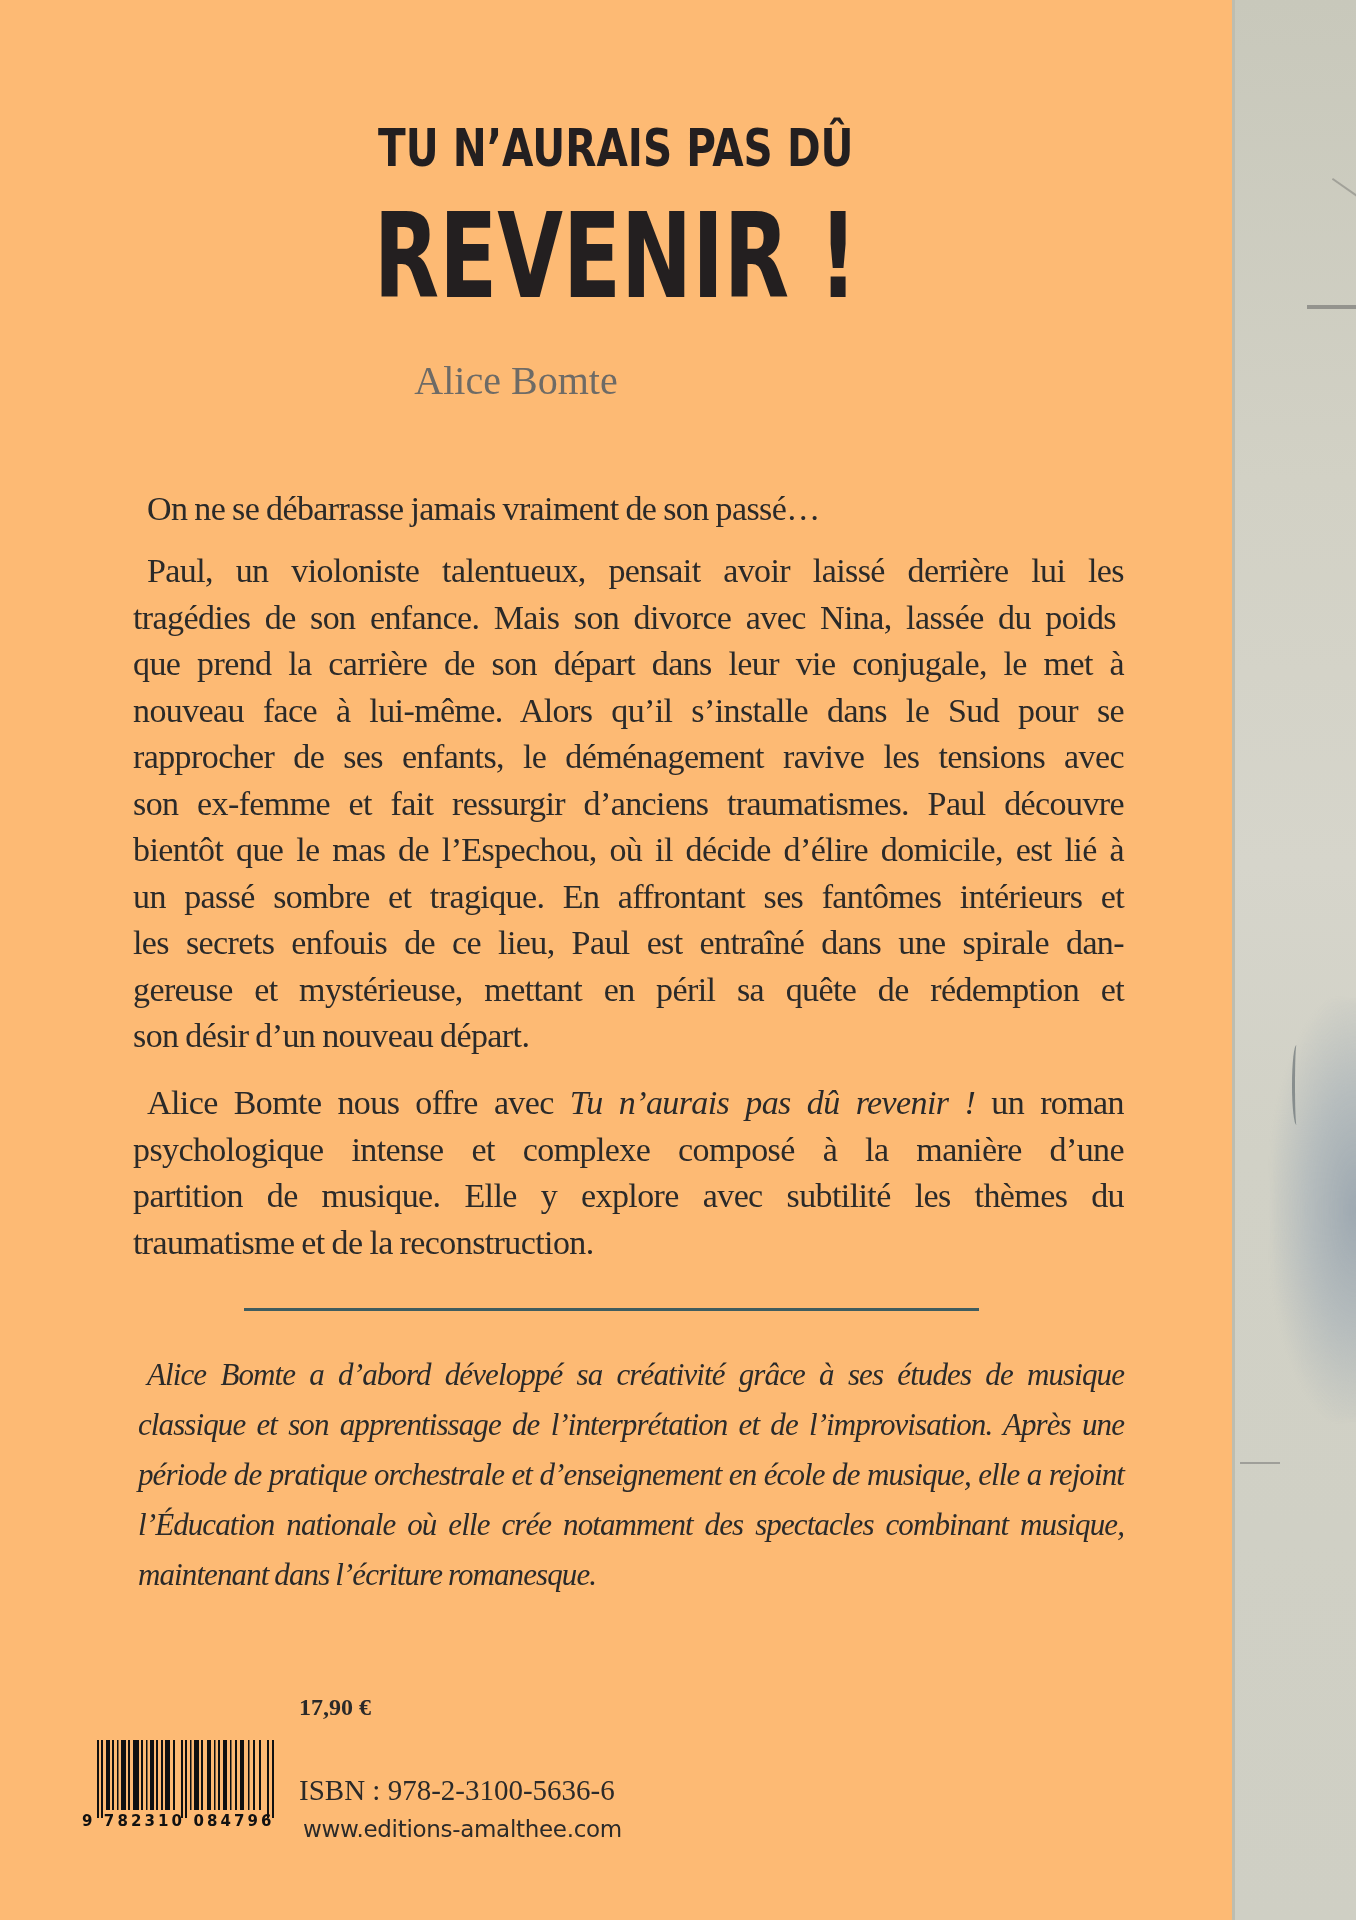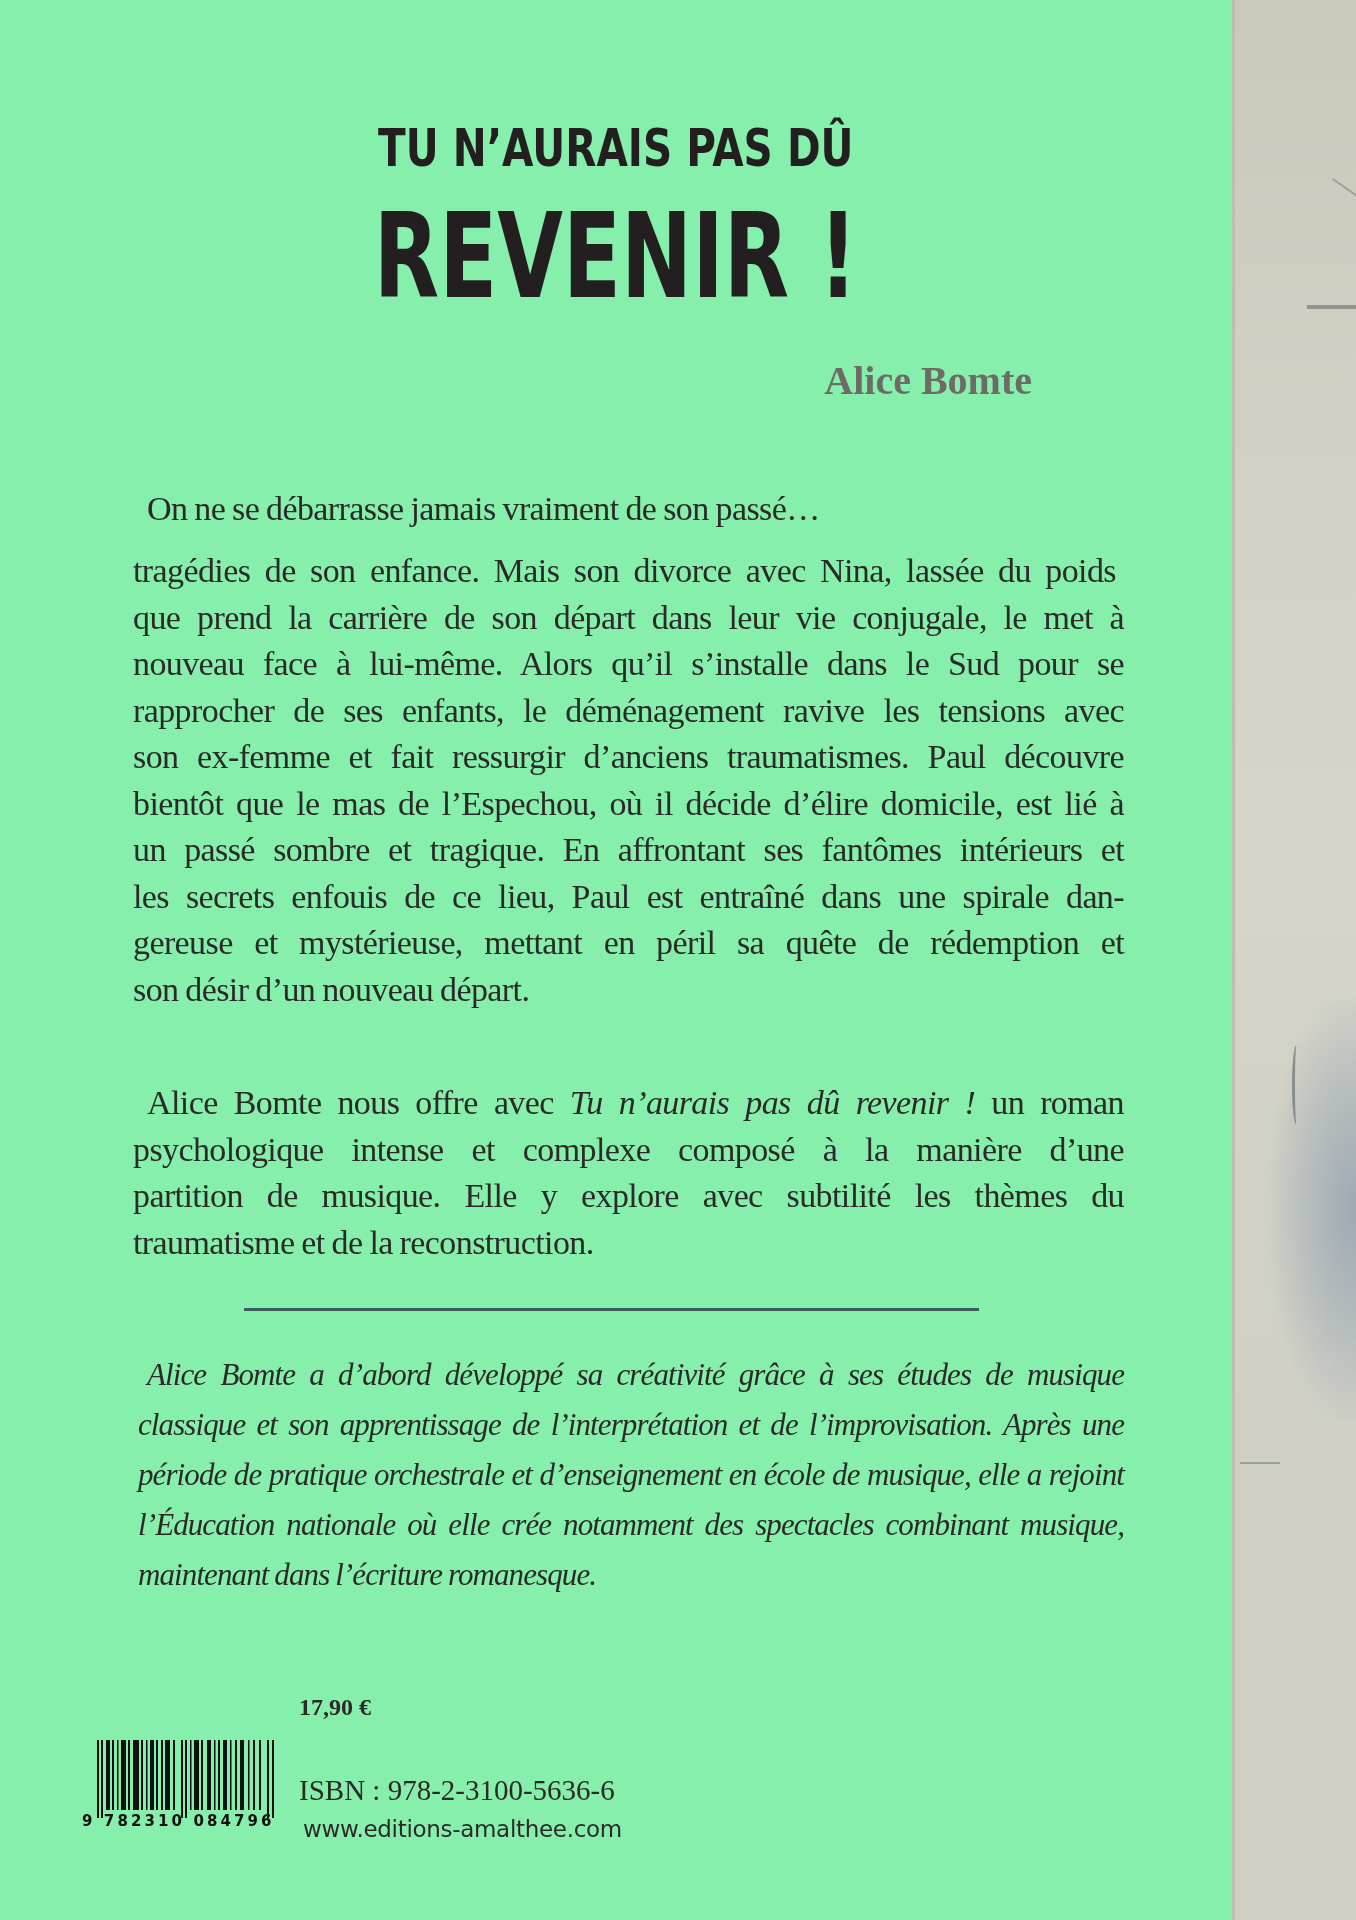--- a/index.html
+++ b/index.html
@@ -4,21 +4,21 @@
 <style>
   html, body { margin: 0; padding: 0; }
   body {
     width: 1356px; height: 1920px; position: relative; overflow: hidden;
     background: #ffffff;
     font-family: "Liberation Serif", serif;
     color: #2b2a29;
   }
   .page {
     position: absolute; left: 0; top: 0; width: 1232px; height: 1920px;
-    background: #86efac;
+    background: #fdba74;
   }
   .spine {
     position: absolute; left: 1232px; top: 0; width: 124px; height: 1920px;
     background: linear-gradient(180deg, #c8c8bb 0%, #d2d1c5 25%, #d6d5cb 45%, #d1d1c6 60%, #cfcfc4 100%);
     overflow: hidden;
   }
   .spine .edge {
     position: absolute; left: 0; top: 0; width: 3px; height: 100%;
     background: #bdbdb0;
   }
@@ -50,22 +50,22 @@
     font-size: 52px; letter-spacing: 0px; color: #231f20;
     transform: scaleX(0.78); transform-origin: 615px 0;
   }
   .title-main {
     position: absolute; left: 0; width: 1232px; top: 196px; text-align: center;
     font-family: "DejaVu Sans", sans-serif; font-weight: bold;
     font-size: 118px; line-height: 120px; color: #231f20;
     transform: scaleX(0.72); transform-origin: 615px 0;
   }
   .author {
-    position: absolute; left: 0; width: 1032px; top: 357px; text-align: right;
-    font-family: "Liberation Serif", serif; font-weight: bold;
+    position: absolute; left: 0; width: 1032px; top: 357px; text-align: center;
+    font-family: "Liberation Serif", serif; font-weight: normal;
     font-size: 40px; color: #6e6b66;
   }
 
   .body {
     position: absolute; left: 147px; width: 977px;
     font-size: 34px; line-height: 46.5px; color: #2b2a29;
   }
   .line {
     display: block; white-space: nowrap; text-align: justify; text-align-last: justify;
     letter-spacing: -0.6px; word-spacing: -1px;
@@ -115,20 +115,21 @@
 
   <div class="title-top">TU N’AURAIS PAS DÛ</div>
   <div class="title-main">REVENIR !</div>
   <div class="author">Alice Bomte</div>
 
   <div class="body p1">
     <span class="line last">On ne se débarrasse jamais vraiment de son passé…</span>
   </div>
 
   <div class="body p2">
+    <span class="line">Paul, un violoniste talentueux, pensait avoir laissé derrière lui les</span>
     <span class="line" style="margin-left:-14px;margin-right:8px">tragédies de son enfance. Mais son divorce avec Nina, lassée du poids</span>
     <span class="line" style="margin-left:-14px">que prend la carrière de son départ dans leur vie conjugale, le met à</span>
     <span class="line" style="margin-left:-14px">nouveau face à lui-même. Alors qu’il s’installe dans le Sud pour se</span>
     <span class="line" style="margin-left:-14px">rapprocher de ses enfants, le déménagement ravive les tensions avec</span>
     <span class="line" style="margin-left:-14px">son ex-femme et fait ressurgir d’anciens traumatismes. Paul découvre</span>
     <span class="line" style="margin-left:-14px">bientôt que le mas de l’Espechou, où il décide d’élire domicile, est lié à</span>
     <span class="line" style="margin-left:-14px">un passé sombre et tragique. En affrontant ses fantômes intérieurs et</span>
     <span class="line" style="margin-left:-14px">les secrets enfouis de ce lieu, Paul est entraîné dans une spirale dan-</span>
     <span class="line" style="margin-left:-14px">gereuse et mystérieuse, mettant en péril sa quête de rédemption et</span>
     <span class="line last" style="margin-left:-14px">son désir d’un nouveau départ.</span>

